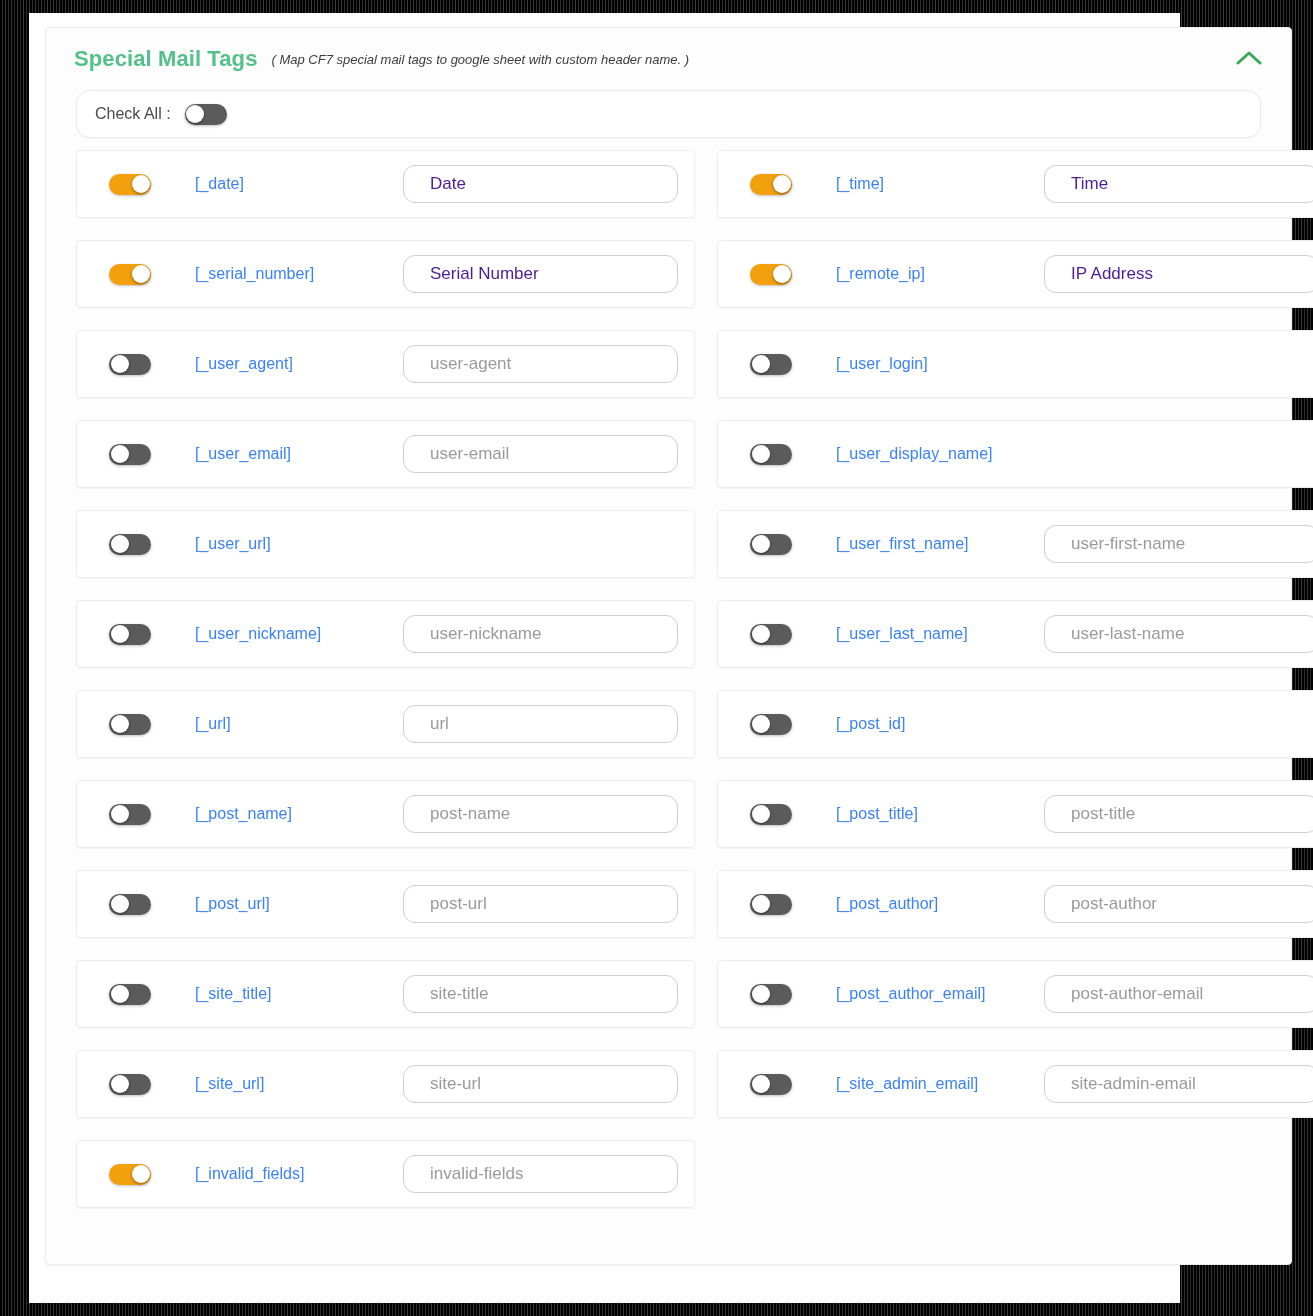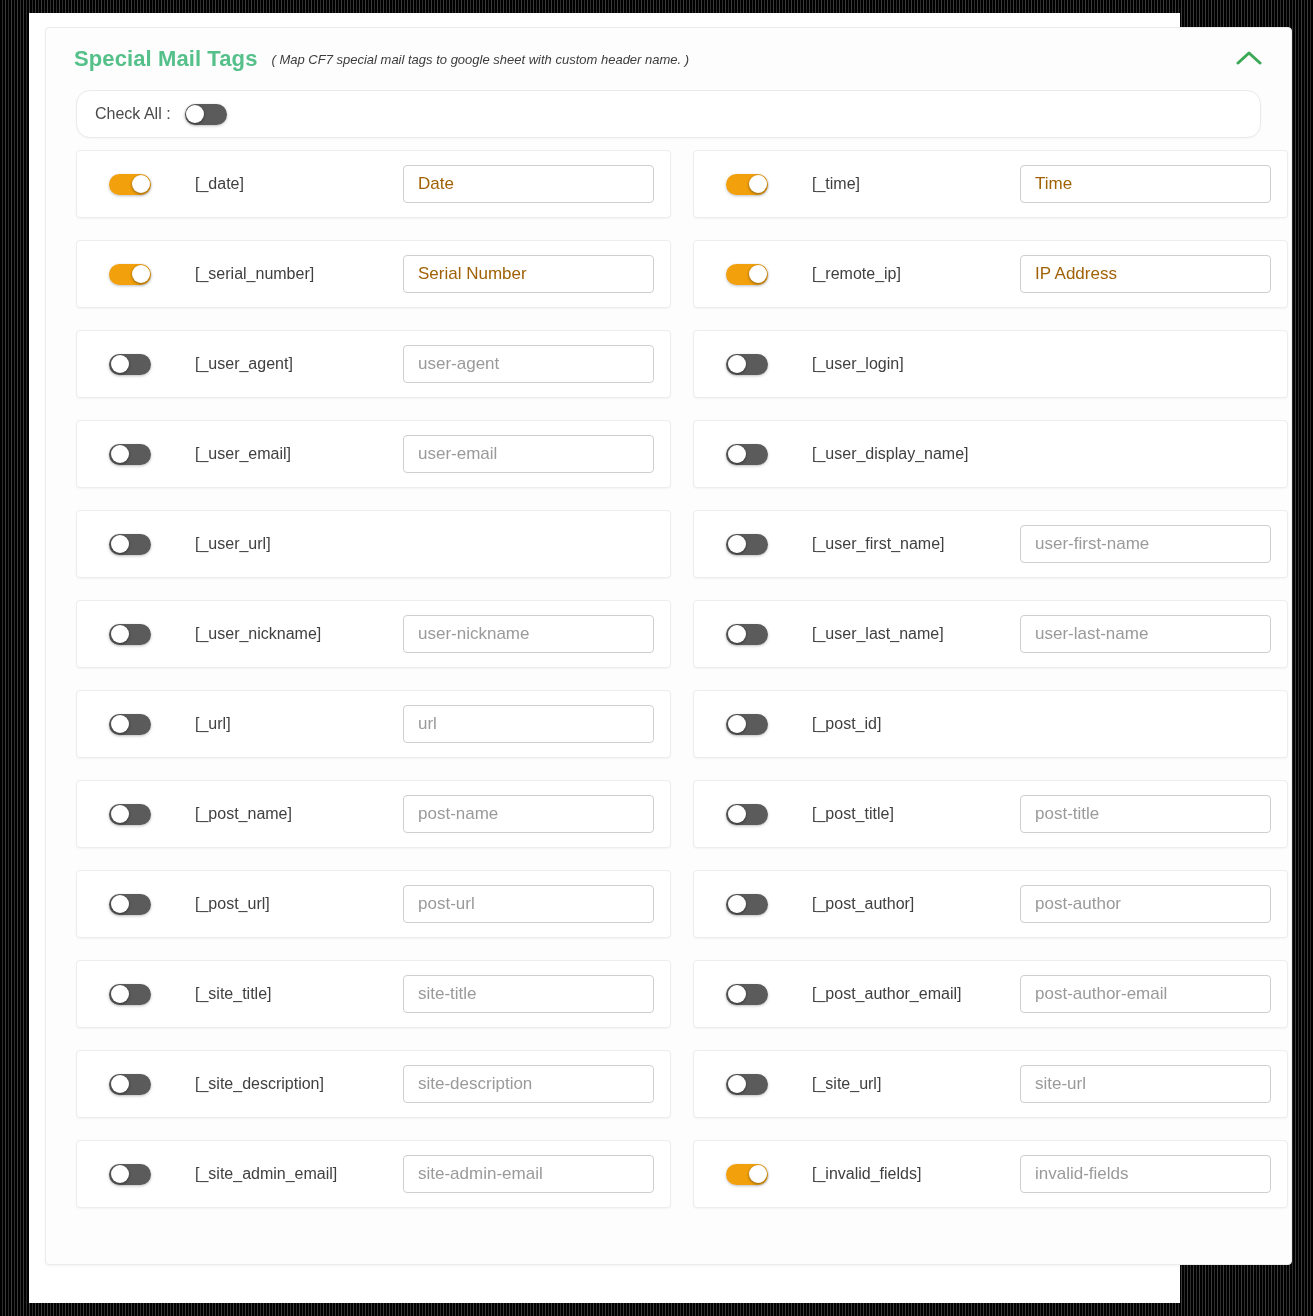--- a/index.html
+++ b/index.html
@@ -152,37 +152,37 @@
     border-radius: 4px;
     background: #ffffff;
     display: flex;
     align-items: center;
     padding: 0 16px 0 32px;
     box-shadow: 0 1px 2px rgba(0,0,0,0.04);
   }
 
   .tag-label {
     font-size: 16px;
-    color: #404040;
+    color: #3b82f6;
     margin-left: 44px;
     width: 208px;
     flex: 0 0 auto;
     white-space: nowrap;
     overflow: hidden;
   }
 
   .tag-input {
     flex: 1 1 auto;
     height: 38px;
     border: 1px solid #cfcfcf;
-    border-radius: 4px;
-    padding: 0 14px;
+    border-radius: 12px;
+    padding: 0 26px;
     font-size: 17px;
     font-family: "Liberation Sans", sans-serif;
-    color: #a16207;
+    color: #4c1d95;
     background: #fff;
     outline: none;
     min-width: 0;
   }
   .tag-input::placeholder {
     color: #9a9a9a;
     opacity: 1;
   }
 </style>
 </head>
@@ -347,27 +347,20 @@
           <div class="toggle">
             <span class="knob"></span>
           </div>
           <span class="tag-label">[_post_author_email]</span>
           <input type="text" class="tag-input" placeholder="post-author-email" style="">
         </div>
         <div class="tag-row">
           <div class="toggle">
             <span class="knob"></span>
           </div>
-          <span class="tag-label">[_site_description]</span>
-          <input type="text" class="tag-input" placeholder="site-description" style="">
-        </div>
-        <div class="tag-row">
-          <div class="toggle">
-            <span class="knob"></span>
-          </div>
           <span class="tag-label">[_site_url]</span>
           <input type="text" class="tag-input" placeholder="site-url" style="">
         </div>
         <div class="tag-row">
           <div class="toggle">
             <span class="knob"></span>
           </div>
           <span class="tag-label">[_site_admin_email]</span>
           <input type="text" class="tag-input" placeholder="site-admin-email" style="">
         </div>

